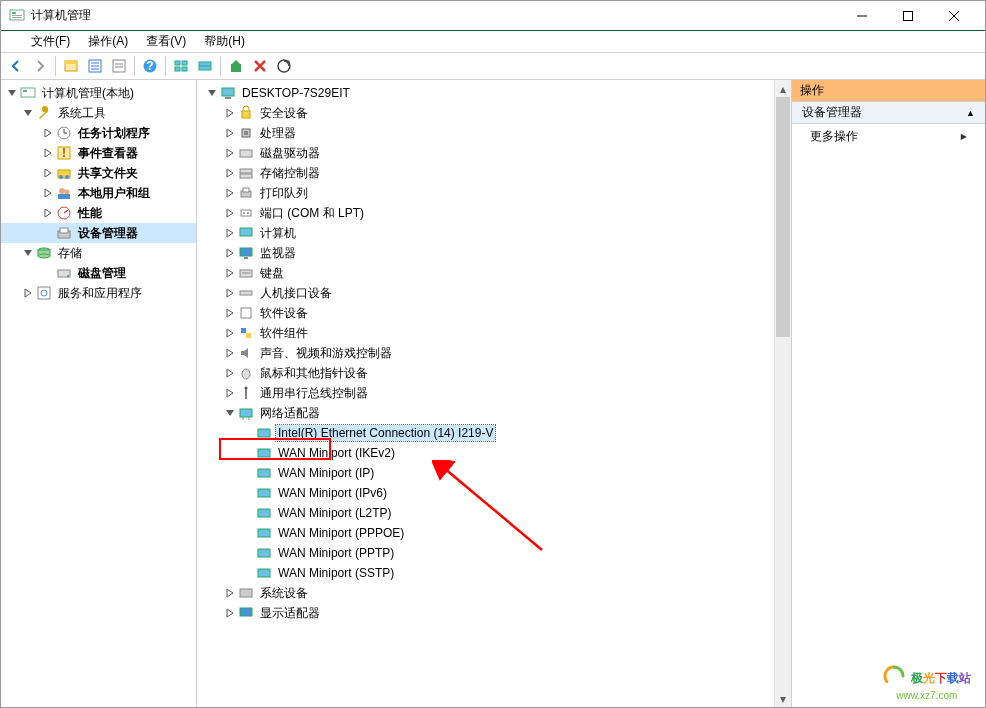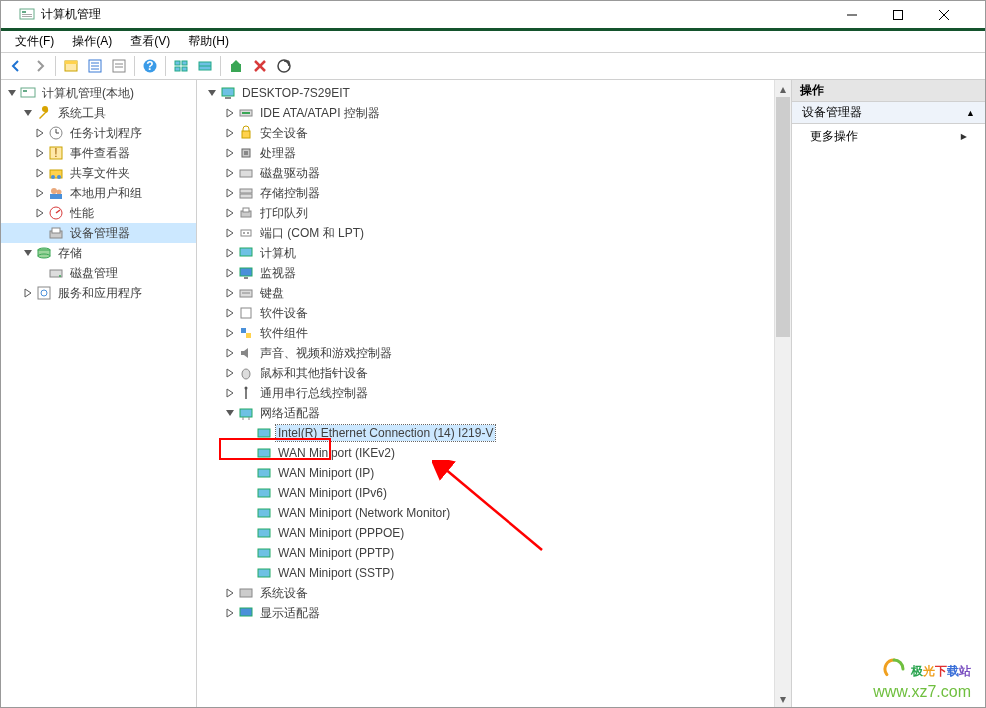--- a/index.html
+++ b/index.html
@@ -1,26 +1,26 @@
 <!DOCTYPE html>
 <html><head>
 <meta charset="utf-8">
 <style>
 * { box-sizing: border-box; margin: 0; padding: 0; font-family: "Microsoft YaHei", "Segoe UI", Tahoma, sans-serif; font-size: 12px; }
 body { background: #fff; width: 986px; height: 708px; overflow: hidden; position: relative; border: 1px solid #999; }
 
 
-.titlebar { height: 30px; display: flex; align-items: center; padding: 0 18px; border-bottom: 3px solid #14532d; }
+.titlebar { height: 30px; display: flex; align-items: center; padding: 0 8px; border-bottom: 1px solid #14532d; }
 .titlebar .app-icon { width: 16px; height: 16px; margin-right: 6px; }
 .titlebar .title { flex: 1; color: #000; font-size: 12px; }
 .win-controls { display: flex; height: 100%; }
 .win-btn { width: 46px; display: flex; align-items: center; justify-content: center; cursor: pointer; }
 
 
-.menubar { height: 21px; display: flex; align-items: center; padding: 0 6px; gap: 2px; }
+.menubar { height: 21px; display: flex; align-items: center; padding: 0 6px; gap: 2px; margin-left: 16px; }
 .menu-item { padding: 2px 8px; cursor: pointer; color: #000; }
 
 
 .toolbar { height: 28px; border-top: 1px solid #d0d0d0; border-bottom: 1px solid #d0d0d0; display: flex; align-items: center; padding: 0 3px; gap: 0px; background: #fff; }
 .tool-btn { width: 24px; height: 24px; display: flex; align-items: center; justify-content: center; cursor: pointer; border: 1px solid transparent; }
 .tool-sep { width: 1px; height: 20px; background: #d0d0d0; margin: 0 3px; }
 
 
 .main { display: flex; height: calc(100% - 79px); }
 .left-pane { width: 196px; border-right: 1px solid #d0d0d0; overflow: auto; background: #fff; padding-top: 3px; }
@@ -29,52 +29,52 @@
 .right-pane { width: 194px; border-left: 1px solid #d0d0d0; background: #fff; }
 
 
 .tree { user-select: none; }
 .tree-row { display: flex; align-items: center; height: 20px; padding-right: 4px; cursor: pointer; white-space: nowrap; }
 .tree-row.selected { background: #cce8ff; }
 .tree-row.highlighted .lbl { background: #cce8ff; outline: 1px dotted #666; text-align: right; }
 .expander { width: 14px; height: 14px; display: flex; align-items: center; justify-content: center; cursor: pointer; margin-right: 1px; }
 .expander svg { display: block; }
 .node-icon { width: 16px; height: 16px; margin-right: 4px; flex-shrink: 0; }
-.lbl { color: #404040; padding: 1px 2px; }
+.lbl { color: #000000; padding: 1px 2px; }
 
 
 .l0 { padding-left: 4px; }
 .l1 { padding-left: 20px; }
-.l2 { padding-left: 32px; }
+.l2 { padding-left: 40px; font-weight: bold; }
 
 
 .c0 { padding-left: 8px; }
 .c1 { padding-left: 26px; }
 .c2 { padding-left: 44px; }
 
 
-.actions-header { height: 22px; background: #e5e5e5; border-bottom: 1px solid #d0d0d0; display: flex; align-items: center; padding: 0 8px; font-weight: bold; }
+.actions-header { height: 22px; background: #fdba74; border-bottom: 1px solid #d0d0d0; display: flex; align-items: center; padding: 0 8px; font-weight: normal; }
 .actions-section { background: #eef3fa; border-bottom: 1px solid #d0d0d0; height: 22px; display: flex; align-items: center; padding: 0 10px; justify-content: space-between; cursor: pointer; }
 .actions-section .arrow { font-size: 9px; }
 .actions-item { height: 24px; display: flex; align-items: center; padding: 0 18px; cursor: pointer; justify-content: space-between; }
 .actions-item .arrow { font-size: 8px; color: #333; }
 
 
 .vscroll { position: absolute; right: 0; top: 0; bottom: 0; width: 17px; background: #f0f0f0; border-left: 1px solid #e0e0e0; display: flex; flex-direction: column; }
 .vscroll .sbtn { height: 17px; display:flex; align-items:center; justify-content:center; cursor:pointer; color:#606060;}
 .vscroll .thumb { position: absolute; top: 17px; left: 1px; right: 1px; height: 240px; background: #cdcdcd; }
 
 
 .red-box { position: absolute; border: 2px solid #ff0000; pointer-events: none; }
 .red-arrow { position: absolute; pointer-events: none; }
 
 
 .watermark { position: absolute; bottom: 6px; right: 14px; text-align: right; pointer-events: none; }
 .watermark .l1t { font-size: 16px; font-weight: bold; margin-top: 13px; }
-.watermark .l2t { font-size: 16px; color: #6fbf3f; text-align: center; }
+.watermark .l2t { font-size: 10px; color: #6fbf3f; text-align: center; }
 .wm-icon { display:inline-block; vertical-align: middle; margin-right:2px;}
 
 .sp-c1 { color:#2aa44f; } .sp-c2 { color:#f0a020; } .sp-c3 { color:#e03030; } .sp-c4 { color:#3a6fd8; } .sp-c5 { color:#7a4fc0; }
 </style>
 </head>
 <body>
 
 <div class="titlebar">
   <span class="app-icon">
     <svg width="16" height="16" viewBox="0 0 16 16">
@@ -338,32 +338,20 @@
               </svg></span>
         <span class="lbl">DESKTOP-7S29EIT</span>
       </div>
       <div class="tree-row c1">
             <span class="expander">
               <svg width="10" height="10">
                 <path d="M2 1 L8 5 L2 9 Z" fill="none" stroke="#595959"></path>
               </svg>
             </span>
             <span class="node-icon"><svg width="16" height="16">
-                <rect x="2" y="5" width="12" height="6" fill="#ddd" stroke="#888"></rect>
-                <rect x="4" y="7" width="8" height="2" fill="#3aa655"></rect>
-              </svg></span>
-            <span class="lbl">IDE ATA/ATAPI 控制器</span>
-          </div>
-      <div class="tree-row c1">
-            <span class="expander">
-              <svg width="10" height="10">
-                <path d="M2 1 L8 5 L2 9 Z" fill="none" stroke="#595959"></path>
-              </svg>
-            </span>
-            <span class="node-icon"><svg width="16" height="16">
                 <rect x="4" y="6" width="8" height="7" fill="#ffd24d" stroke="#caa200"></rect>
                 <path d="M5 6 v-2 a3 3 0 0 1 6 0 v2" fill="none" stroke="#caa200"></path>
               </svg></span>
             <span class="lbl">安全设备</span>
           </div>
       <div class="tree-row c1">
             <span class="expander">
               <svg width="10" height="10">
                 <path d="M2 1 L8 5 L2 9 Z" fill="none" stroke="#595959"></path>
               </svg>
@@ -457,20 +445,31 @@
               </svg></span>
             <span class="lbl">键盘</span>
           </div>
       <div class="tree-row c1">
             <span class="expander">
               <svg width="10" height="10">
                 <path d="M2 1 L8 5 L2 9 Z" fill="none" stroke="#595959"></path>
               </svg>
             </span>
             <span class="node-icon"><svg width="16" height="16">
+                <rect x="2" y="6" width="12" height="4" fill="#ddd" stroke="#888"></rect>
+              </svg></span>
+            <span class="lbl">人机接口设备</span>
+          </div>
+      <div class="tree-row c1">
+            <span class="expander">
+              <svg width="10" height="10">
+                <path d="M2 1 L8 5 L2 9 Z" fill="none" stroke="#595959"></path>
+              </svg>
+            </span>
+            <span class="node-icon"><svg width="16" height="16">
                 <rect x="3" y="3" width="10" height="10" fill="#fff" stroke="#888"></rect>
               </svg></span>
             <span class="lbl">软件设备</span>
           </div>
       <div class="tree-row c1">
             <span class="expander">
               <svg width="10" height="10">
                 <path d="M2 1 L8 5 L2 9 Z" fill="none" stroke="#595959"></path>
               </svg>
             </span>
@@ -554,21 +553,21 @@
             <span class="node-icon"><svg width="16" height="16">
                 <rect x="2" y="4" width="12" height="8" fill="#6ec1e4" stroke="#2a6"></rect>
               </svg></span>
             <span class="lbl">WAN Miniport (IPv6)</span>
           </div>
       <div class="tree-row c2">
             <span class="expander" style="visibility:hidden"></span>
             <span class="node-icon"><svg width="16" height="16">
                 <rect x="2" y="4" width="12" height="8" fill="#6ec1e4" stroke="#2a6"></rect>
               </svg></span>
-            <span class="lbl">WAN Miniport (Network Monitor)</span>
+            <span class="lbl">WAN Miniport (L2TP)</span>
           </div>
       <div class="tree-row c2">
             <span class="expander" style="visibility:hidden"></span>
             <span class="node-icon"><svg width="16" height="16">
                 <rect x="2" y="4" width="12" height="8" fill="#6ec1e4" stroke="#2a6"></rect>
               </svg></span>
             <span class="lbl">WAN Miniport (PPPOE)</span>
           </div>
       <div class="tree-row c2">
             <span class="expander" style="visibility:hidden"></span>

